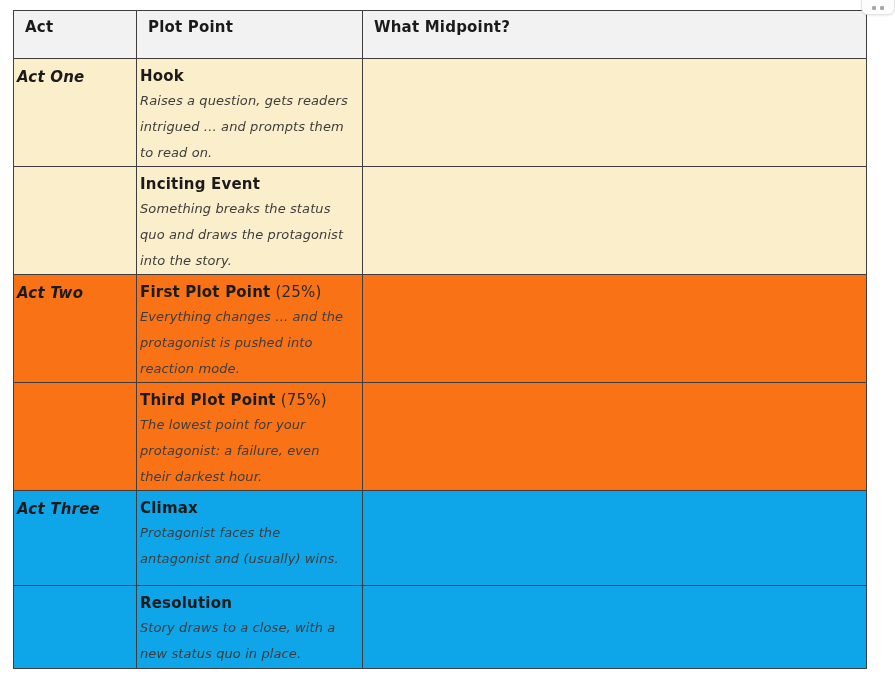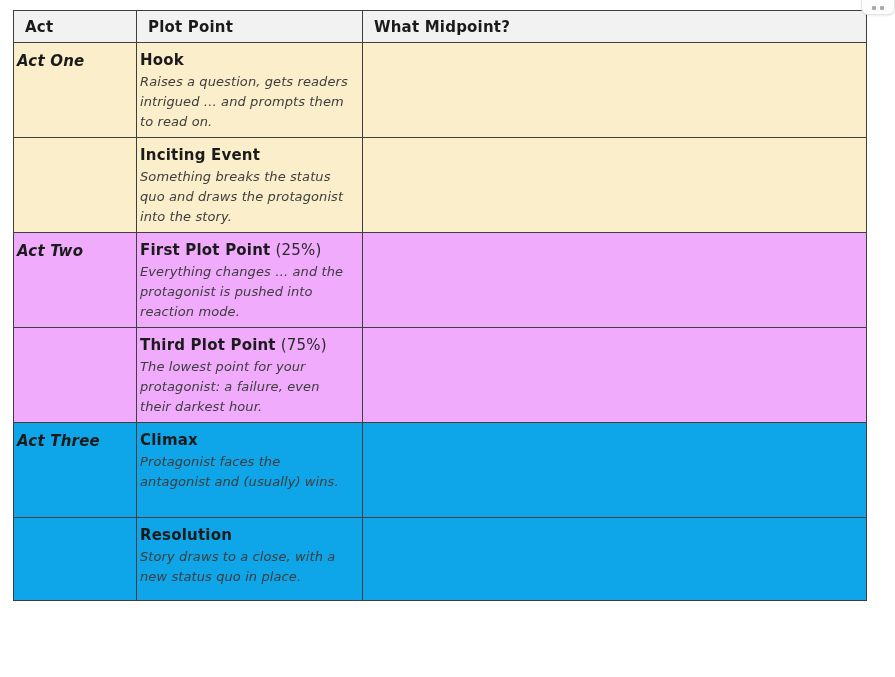--- a/index.html
+++ b/index.html
@@ -14,42 +14,42 @@
     border:1.5px solid #3e3e3e;
     vertical-align:top;
     overflow:hidden;
   }
   
   tr.head th{
     height:31px;
     background:#f2f2f2;
     text-align:left;
     vertical-align:middle;
-    padding:0 8px 0 11px;
+    padding:0 8px 16px 11px;
     font-size:15px;
     font-weight:bold;
     color:#1b1b1b;
     letter-spacing:.2px;
   }
   
   tr.body td{height:86px;padding:8px 9px 0 3px;}
   tr.last td{height:74px;}
 
   .g-yellow td{background:#fbeeca;}
-  .g-orange td{background:#f0abfc;}
+  .g-orange td{background:#f97316;}
   .g-pink   td{background:#0ea5e9;}
 
   .act-label{
     font-size:15px;font-weight:bold;font-style:italic;color:#1b1b1b;letter-spacing:.2px;
   }
   .plot-title{font-size:15px;color:#1b1b1b;margin:0 0 3px 0;letter-spacing:.2px;}
   .plot-title b{font-weight:bold;}
   .plot-title .pct{font-weight:normal;color:#2a2a2a;}
   .plot-desc{
-    font-size:13px;font-style:italic;color:#3d3d3d;line-height:20px;letter-spacing:.1px;
+    font-size:13px;font-style:italic;color:#3d3d3d;line-height:26px;letter-spacing:.1px;
   }
 
   
   .drag-pill{
     position:absolute;left:861px;top:-11px;width:32px;height:24px;
     background:#fdfdfd;border:1px solid #e4e4e4;border-radius:7px;
     box-shadow:0 1px 2px rgba(0,0,0,.08);
   }
   .drag-pill .dots{
     position:absolute;left:0;right:0;bottom:4px;height:4px;

